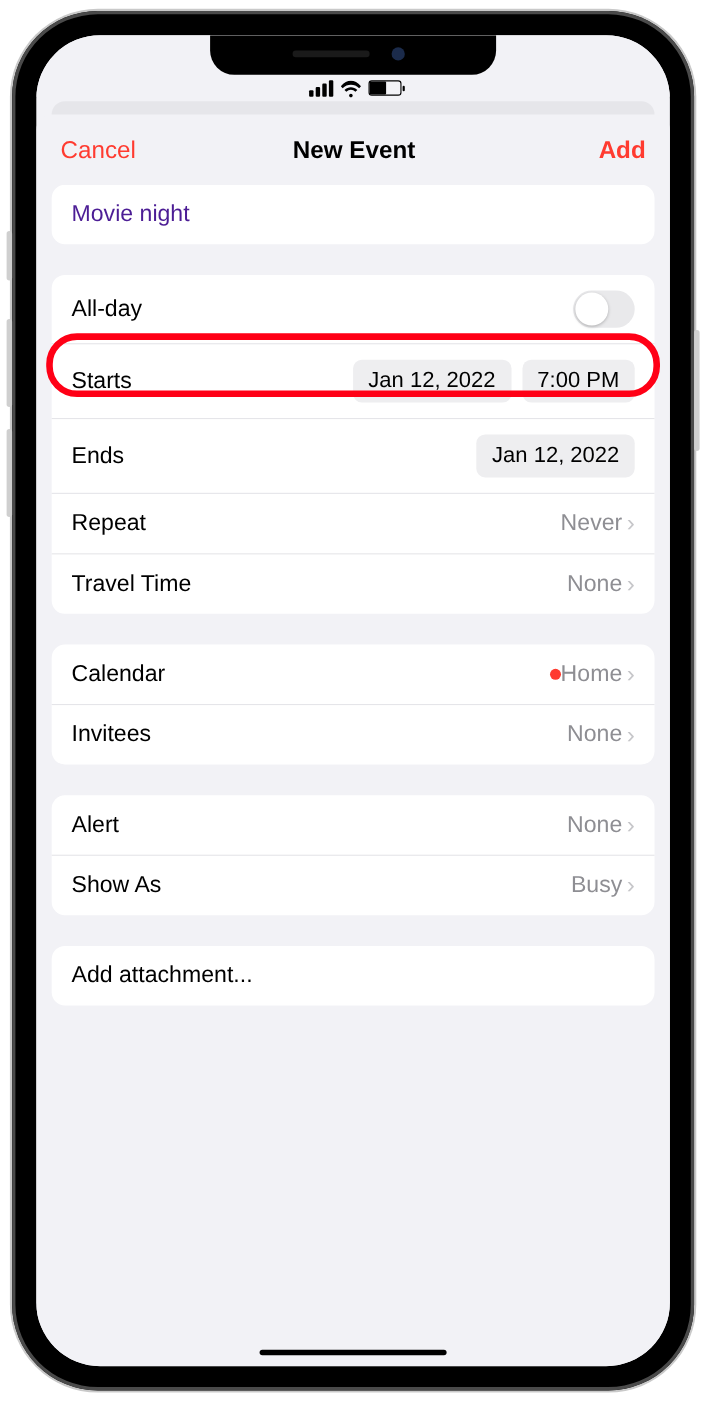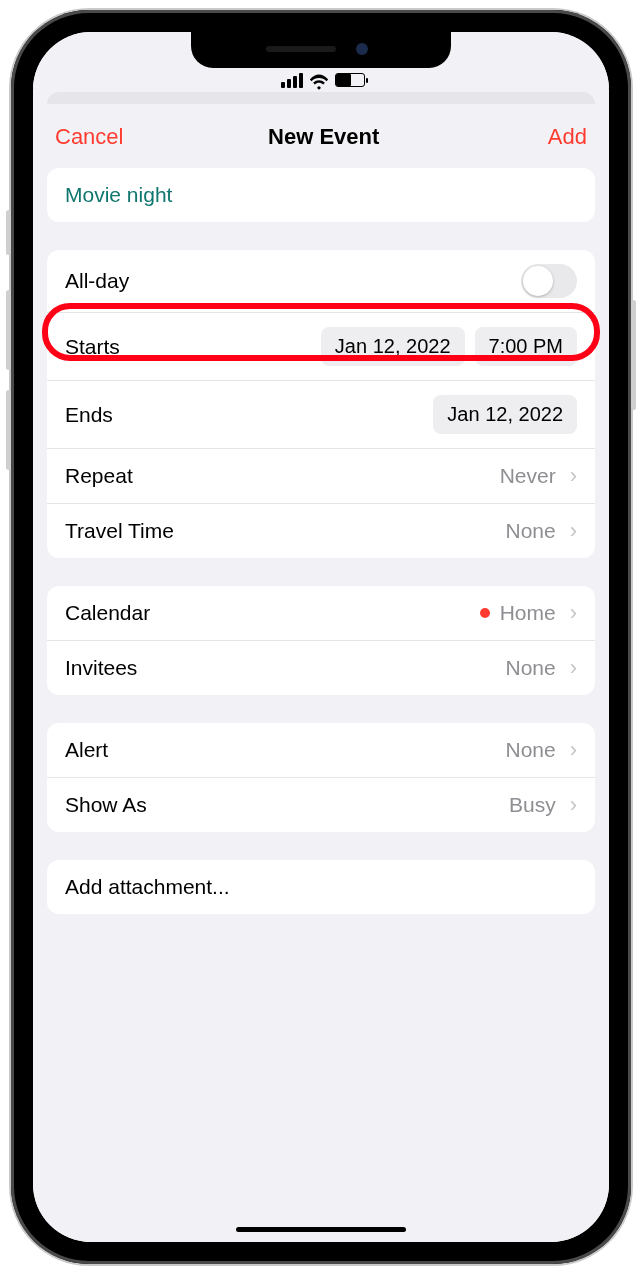--- a/index.html
+++ b/index.html
@@ -117,21 +117,21 @@
     .nav {
       display: flex;
       align-items: center;
       justify-content: space-between;
       padding: 20px 22px 18px;
       font-size: 22px;
       gap: 24px;
     }
     .nav .title { font-weight: 600; font-size: 22px; }
     .nav .btn { color: #ff3b30; font-size: 22px; }
-    .nav .btn.add { font-weight: 400; margin-left: 24px; }
+    .nav .btn.add { font-weight: 700; margin-left: 24px; }
     .content {
       padding: 0 14px;
       height: calc(100% - 70px);
       overflow: hidden;
     }
     .card {
       background: #fff;
       border-radius: 12px;
       margin-bottom: 28px;
     }
@@ -143,35 +143,34 @@
       font-size: 21px;
       position: relative;
       min-height: 54px;
     }
     .row + .row { border-top: 1px solid #e5e5e9; }
     .row .label { color: #000; }
     .row .value {
       color: #8e8e93;
       display: flex;
       align-items: center;
-      gap: 10px;
     }
     .chevron {
       color: #c6c6c9;
       font-size: 22px;
       margin-left: 4px;
     }
     .input-row { padding: 14px 18px; }
     .input-text {
       width: 100%;
       border: none;
       font-size: 21px;
       font-family: inherit;
       outline: none;
-      color: #0f766e;
+      color: #4c1d95;
       background: transparent;
     }
     .input-text::placeholder { color: #c0c0c4; }
     .pill {
       background: #eeeef0;
       color: #000;
       padding: 8px 14px;
       border-radius: 8px;
       font-size: 20px;
     }

